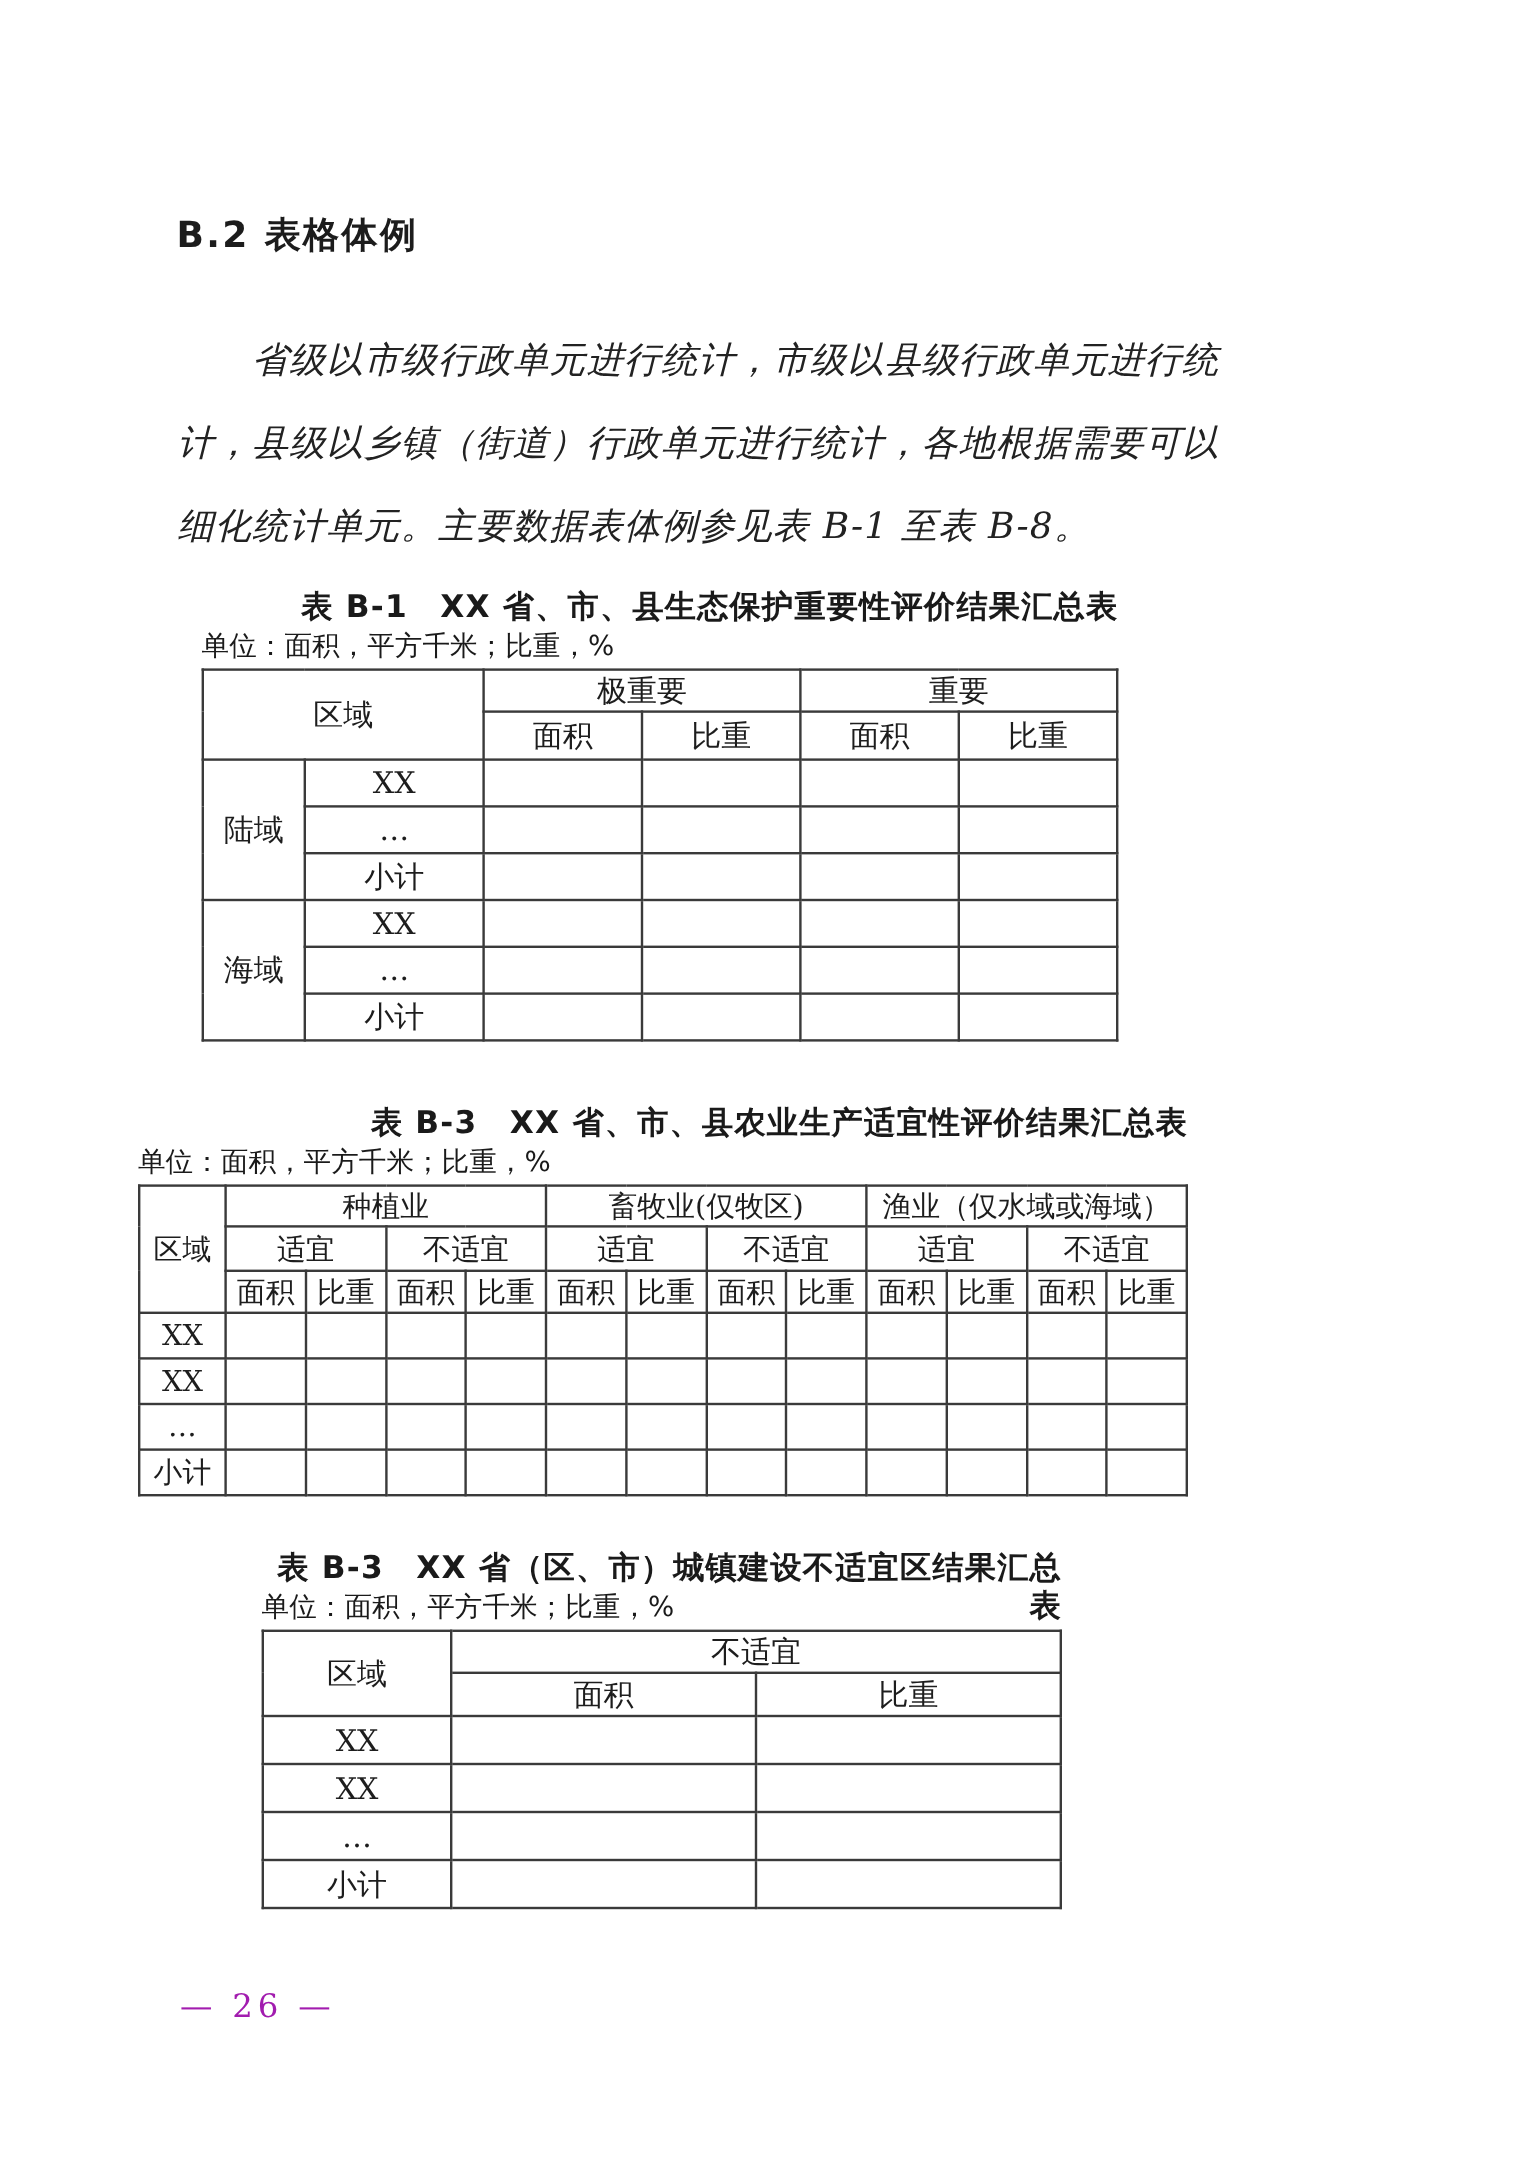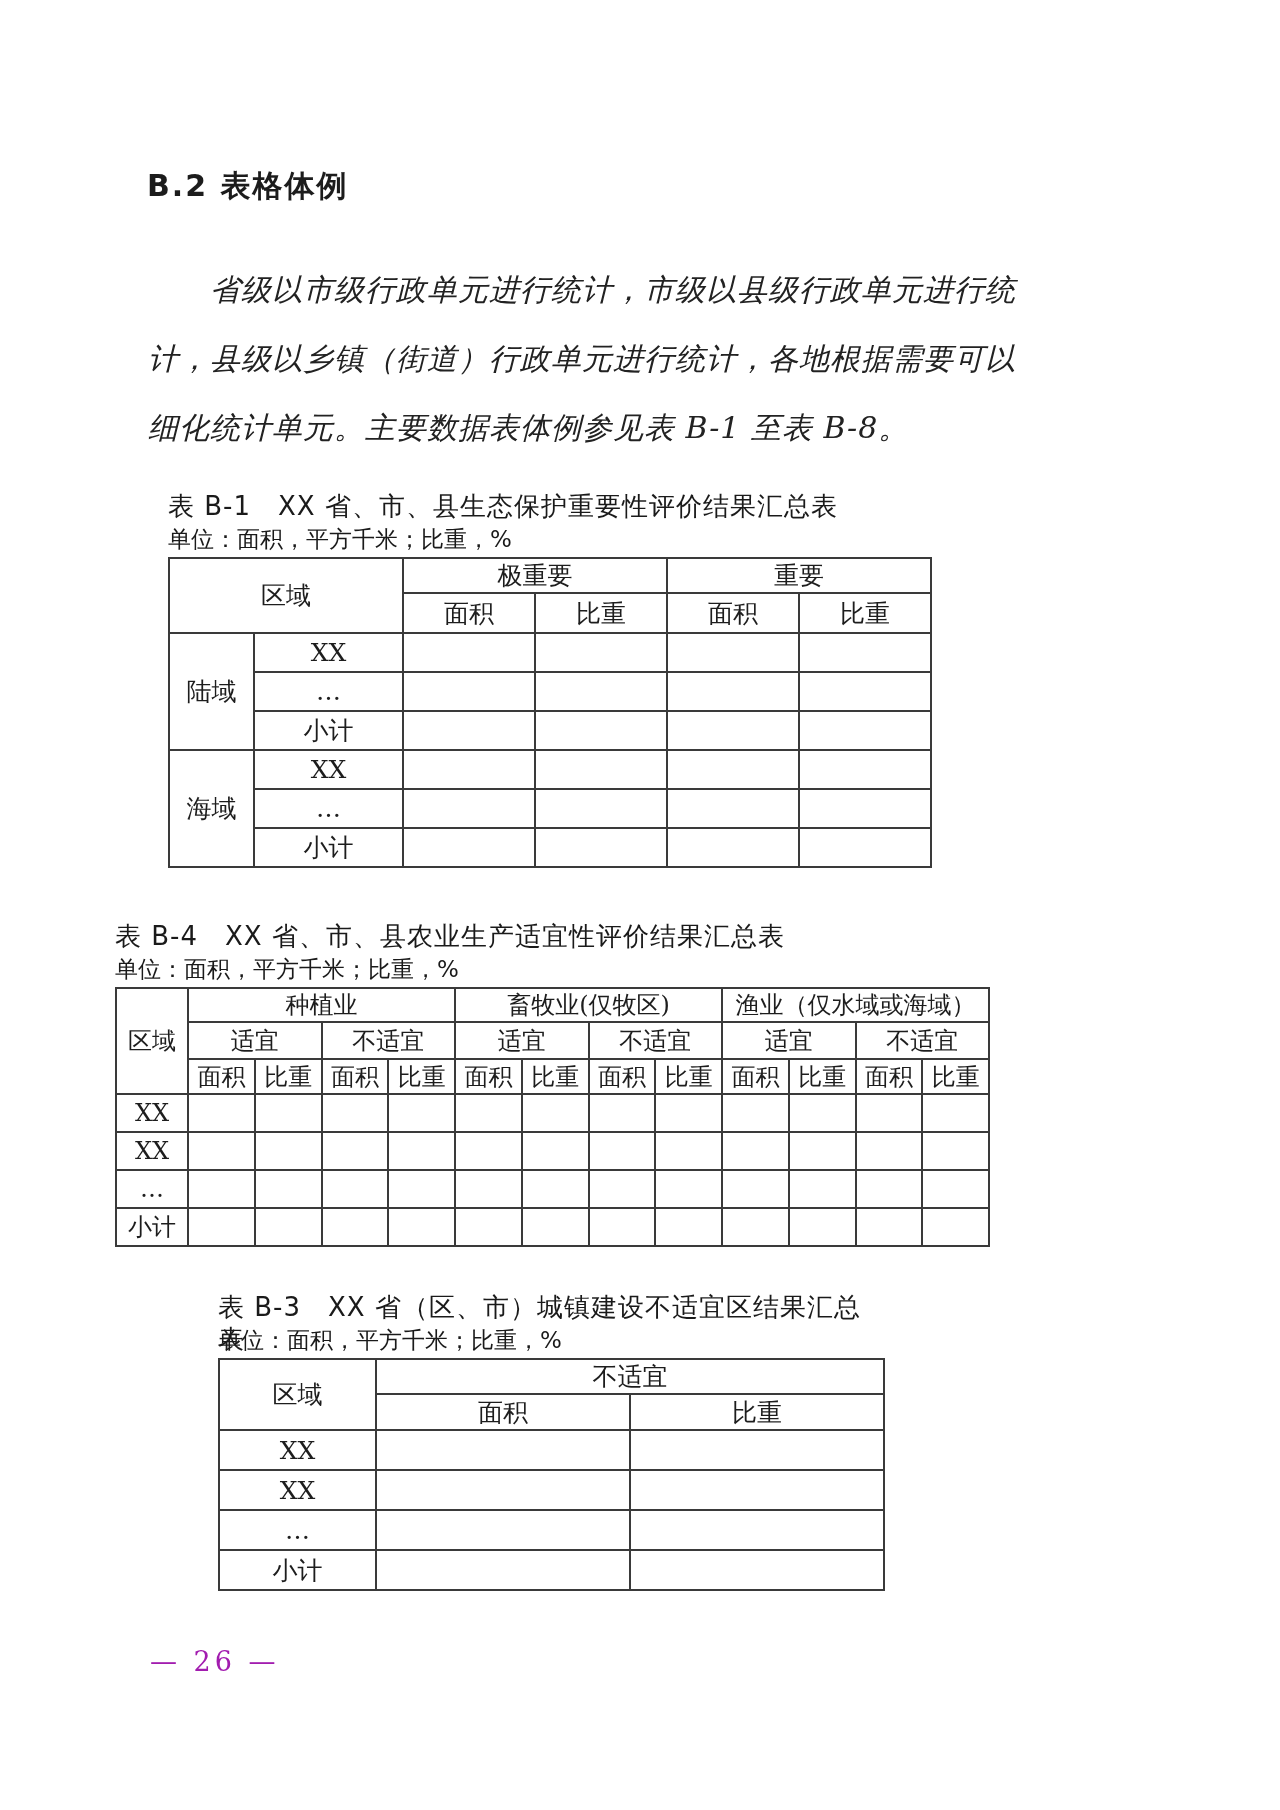--- a/index.html
+++ b/index.html
@@ -4,21 +4,21 @@
 <style>
   * { box-sizing: border-box; }
   html, body { margin: 0; padding: 0; }
   body {
     width: 1280px; height: 1810px;
     background: #ffffff;
     position: relative;
     color: #1c1c1c;
     font-family: "DejaVu Serif", "Liberation Serif", serif;
   }
-  .abs { position: absolute; }
+  .abs { position: absolute; margin-top: 11px; }
 
   .heading {
     left: 147px; top: 168px;
     font-family: "DejaVu Sans", "Liberation Sans", sans-serif;
     font-weight: 600;
     font-size: 30px;
     line-height: 36px;
     letter-spacing: 2px;
   }
 
@@ -35,23 +35,23 @@
     text-justify: inter-character;
     letter-spacing: 1px;
     white-space: nowrap;
   }
   .para-line.first { text-indent: 62px; }
   .para-line.last { text-align-last: left; white-space: normal; }
 
   .section { position: absolute; }
   .tbl-title {
     height: 34px; line-height: 32px;
-    text-align: left;
+    text-align: right;
     font-family: "DejaVu Sans", "Liberation Sans", sans-serif;
-    font-weight: 400;
+    font-weight: 700;
     font-size: 26px;
     letter-spacing: 1px;
     color: #1a1a1a;
   }
   .unit {
     height: 33px; line-height: 31px;
     text-align: left;
     font-family: "DejaVu Sans", "Liberation Sans", sans-serif;
     font-weight: 500;
     font-size: 23px;
@@ -174,21 +174,21 @@
       <td></td>
       <td></td>
       <td></td>
       <td></td>
     </tr>
   </tbody>
     </table>
 </div>
 
 <div class="section" style="left:115px; top:920px; width:875px;">
-  <div class="tbl-title">表 B-4　XX 省、市、县农业生产适宜性评价结果汇总表</div>
+  <div class="tbl-title">表 B-3　XX 省、市、县农业生产适宜性评价结果汇总表</div>
   <div class="unit inset">单位：面积，平方千米；比重，%</div>
   <table class="t-b2">
     <colgroup>
       <col style="width:72px">
       <col>
         <col>
         <col>
         <col>
         <col>
         <col>

